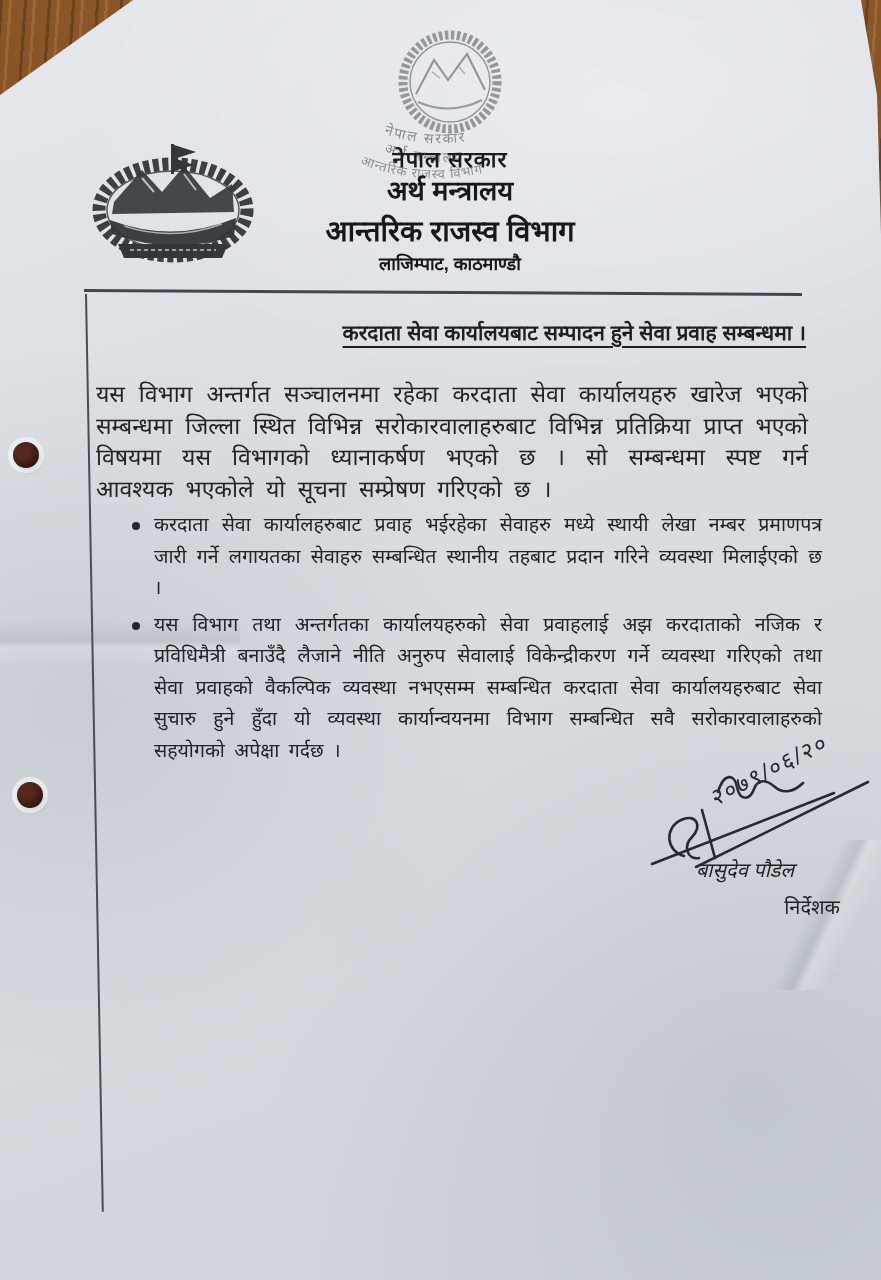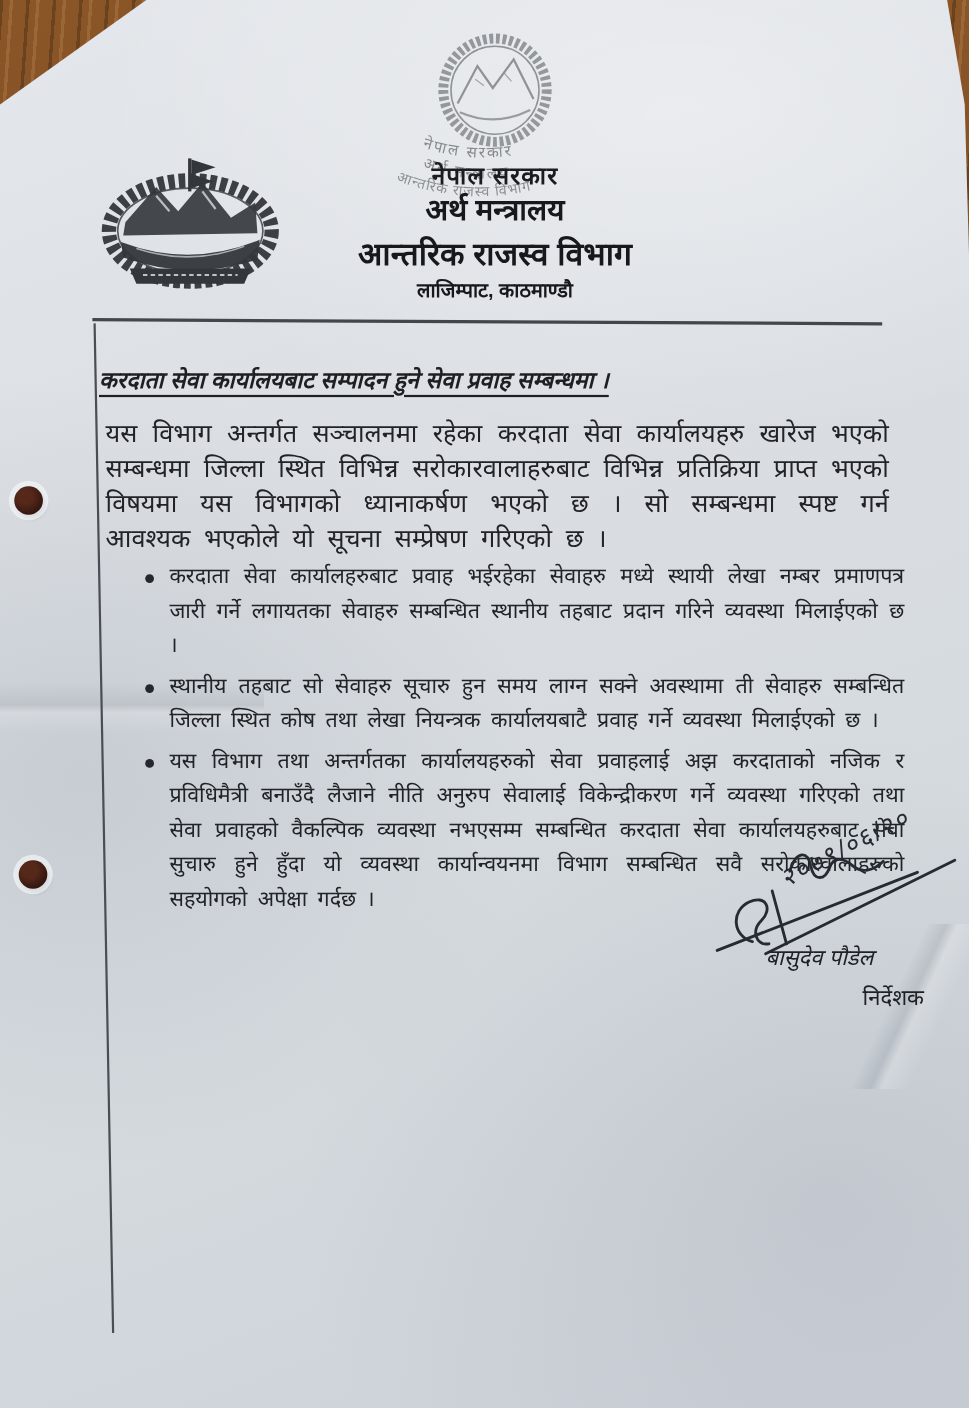--- a/index.html
+++ b/index.html
@@ -38,23 +38,23 @@
   .hdr{position:absolute;left:10px;width:880px;text-align:center;color:#17181c;}
   .hdr.govt{top:143px;font-size:22px;font-weight:700;letter-spacing:1px;color:#1b1c20;}
   .hdr.ministry{top:171px;font-size:27px;font-weight:700;}
   .hdr.department{top:210px;font-size:29px;font-weight:700;}
   .hdr.address{top:251px;font-size:18px;font-weight:600;}
 
   .h-rule{position:absolute;left:84px;top:291px;width:718px;height:3px;background:#43474d;transform:rotate(.3deg);}
   .v-rule{position:absolute;left:85px;top:294px;width:2px;height:918px;background:#4a4e54;
     transform-origin:top left;transform:rotate(-1.05deg);}
 
-  .subject{position:absolute;left:90px;top:331px;width:716px;text-align:left;
+  .subject{position:absolute;left:90px;top:318px;width:716px;text-align:right;
     font-size:21px;font-weight:700;color:#1d1f23;
-    text-decoration:underline;text-decoration-thickness:2px;text-underline-offset:6px;font-style:italic;}
+    text-decoration:underline;text-decoration-thickness:2px;text-underline-offset:6px;}
 
   .para{position:absolute;left:96px;top:379px;width:712px;
     font-size:23px;line-height:31.5px;color:#212327;text-align:justify;word-spacing:6px;}
 
   .bullets{position:absolute;left:118px;top:497px;width:692px;margin:12px;padding:0;list-style:none;}
   .bullets li{position:relative;padding-left:24px;margin-bottom:5px;
     font-size:19.5px;line-height:31.5px;color:#212327;text-align:justify;word-spacing:4px;}
   .bullets li::before{content:"";position:absolute;left:2px;top:13px;width:8px;height:8px;border-radius:50%;background:#25272b;}
 
   .sig-svg{position:absolute;left:638px;top:760px;width:236px;height:112px;}
@@ -121,21 +121,20 @@
 
   <div class="h-rule"></div>
   <div class="v-rule"></div>
 
   <div class="subject">करदाता सेवा कार्यालयबाट सम्पादन हुने सेवा प्रवाह सम्बन्धमा ।</div>
 
   <div class="para">यस विभाग अन्तर्गत सञ्चालनमा रहेका करदाता सेवा कार्यालयहरु खारेज भएको सम्बन्धमा जिल्ला स्थित विभिन्न सरोकारवालाहरुबाट विभिन्न प्रतिक्रिया प्राप्त भएको विषयमा यस विभागको ध्यानाकर्षण भएको छ । सो सम्बन्धमा स्पष्ट गर्न आवश्यक भएकोले यो सूचना सम्प्रेषण गरिएको छ ।</div>
 
   <ul class="bullets">
     <li>करदाता सेवा कार्यालहरुबाट प्रवाह भईरहेका सेवाहरु मध्ये स्थायी लेखा नम्बर प्रमाणपत्र जारी गर्ने लगायतका सेवाहरु सम्बन्धित स्थानीय तहबाट प्रदान गरिने व्यवस्था मिलाईएको छ ।</li>
-    <li>स्थानीय तहबाट सो सेवाहरु सूचारु हुन समय लाग्न सक्ने अवस्थामा ती सेवाहरु सम्बन्धित जिल्ला स्थित कोष तथा लेखा नियन्त्रक कार्यालयबाटै प्रवाह गर्ने व्यवस्था मिलाईएको छ ।</li>
     <li>यस विभाग तथा अन्तर्गतका कार्यालयहरुको सेवा प्रवाहलाई अझ करदाताको नजिक र प्रविधिमैत्री बनाउँदै लैजाने नीति अनुरुप सेवालाई विकेन्द्रीकरण गर्ने व्यवस्था गरिएको तथा सेवा प्रवाहको वैकल्पिक व्यवस्था नभएसम्म सम्बन्धित करदाता सेवा कार्यालयहरुबाट सेवा सुचारु हुने हुँदा यो व्यवस्था कार्यान्वयनमा विभाग सम्बन्धित सवै सरोकारवालाहरुको सहयोगको अपेक्षा गर्दछ ।</li>
   </ul>
 
   <svg class="sig-svg" viewBox="0 0 236 112">
     <g fill="none" stroke="#272b31" stroke-width="2.6" stroke-linecap="round">
       <path d="M 80 32 c 6 -20 17 -18 19 -5 c 3 15 13 13 17 2 c 4 -11 13 -9 21 -2 c 8 7 19 5 28 -4"></path>
       <path d="M 46 96 c -18 -5 -20 -28 -3 -36 c 15 -7 22 6 11 17 c -9 9 -5 23 7 21"></path>
       <path d="M 64 50 l 13 48"></path>
       <path d="M 14 104 L 196 33"></path>
       <path d="M 58 107 L 230 22"></path>

